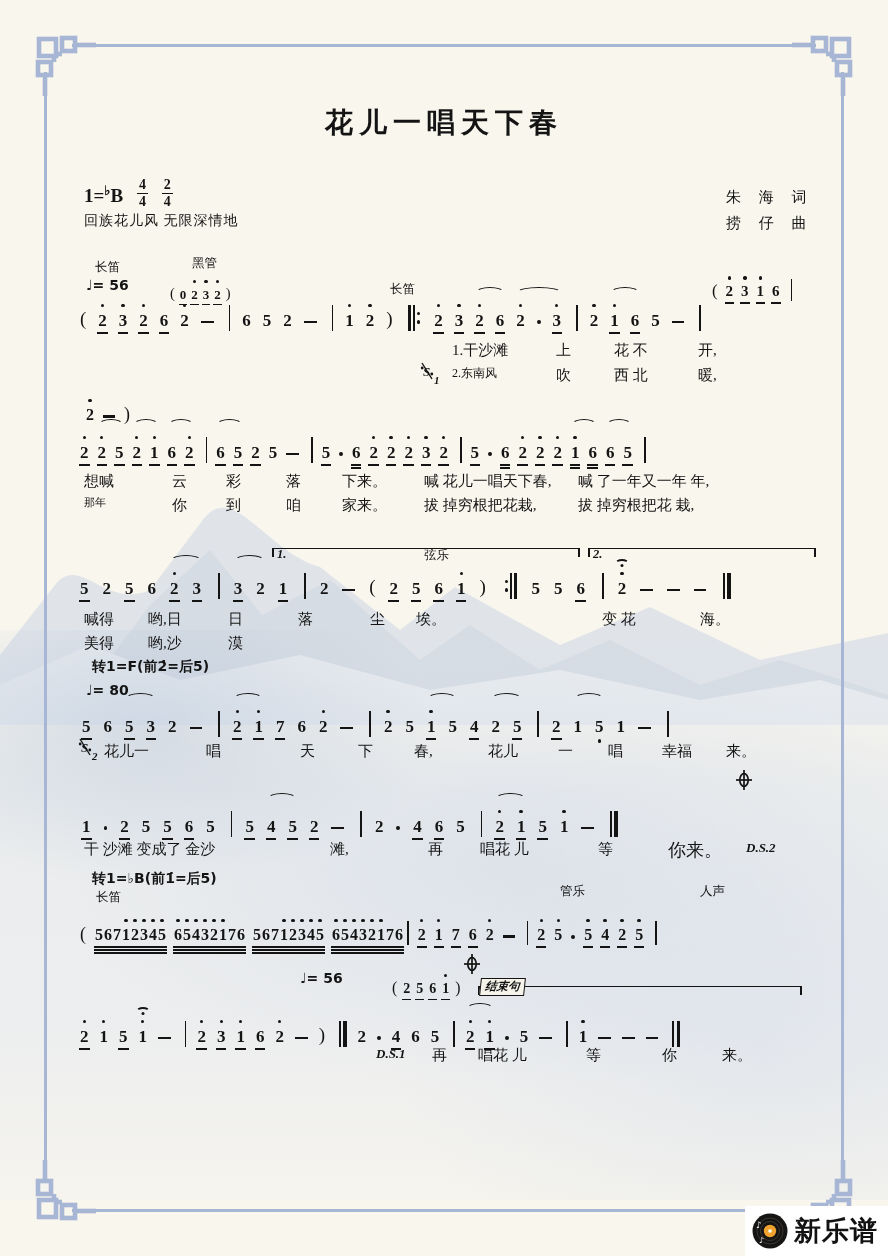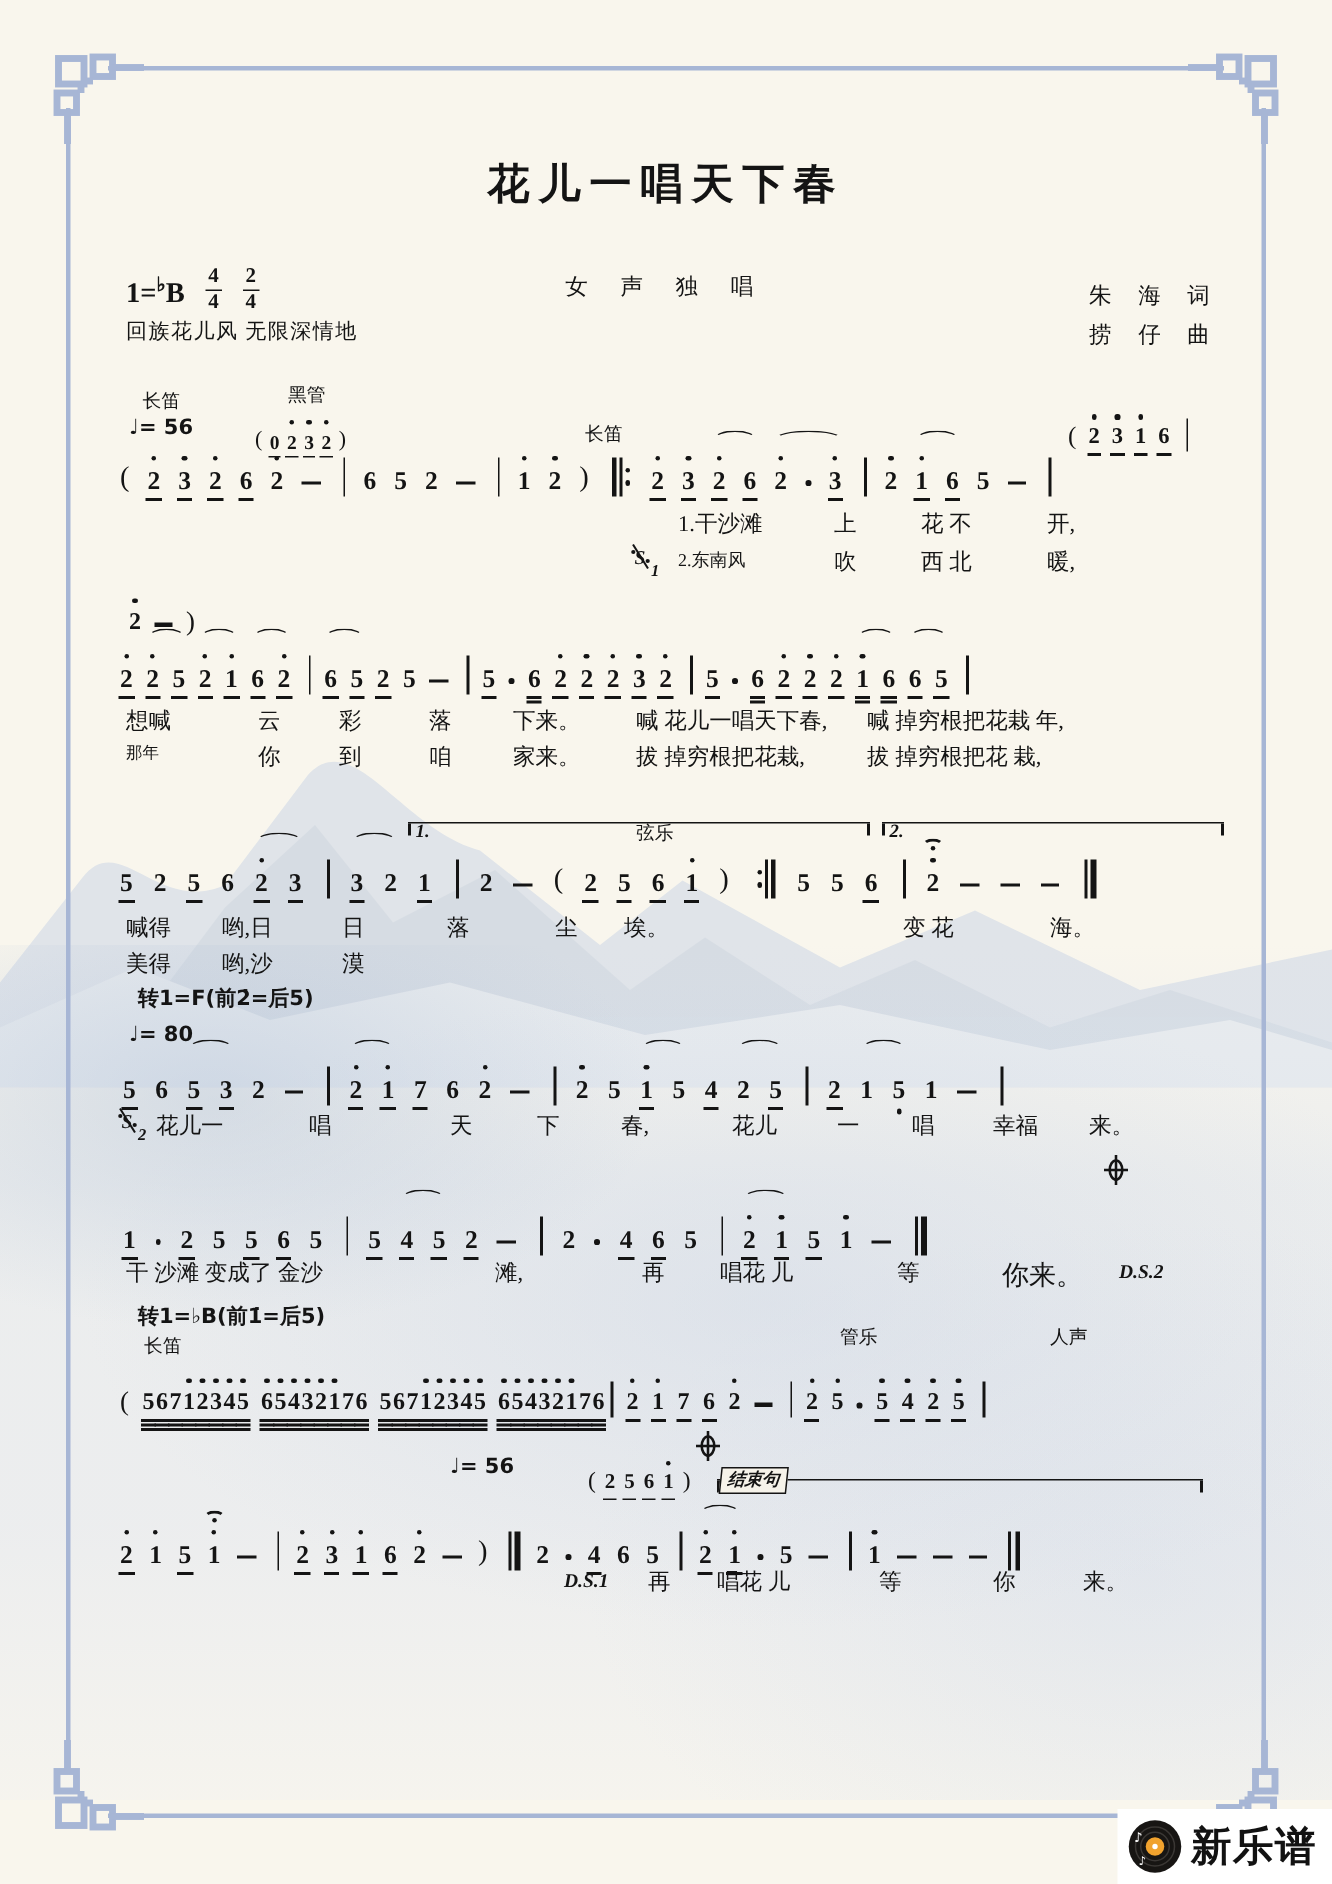--- a/index.html
+++ b/index.html
@@ -131,21 +131,20 @@
         <rect x="38" y="14" width="13" height="13"></rect>
         <rect x="14" y="38" width="13" height="13"></rect>
         <path d="M51 21 H72"></path>
         <path d="M21 51 V72"></path>
         <path d="M32 30 H38"></path>
         <path d="M30 32 V38"></path>
       </g>
     </svg>
 
   <div class="title">花儿一唱天下春</div>
-  <div class="voice">女 声 独 唱</div>
   <div class="keysig">
     <span>1=</span><sup>♭</sup><span>B</span>
     <span class="frac"><span class="fn">4</span><span class="fd">4</span></span>
     <span class="frac"><span class="fn">2</span><span class="fd">4</span></span>
   </div>
   <div class="stylenote">回族花儿风 无限深情地</div>
   <div class="credit" style="top:188px;">朱 海 词</div>
   <div class="credit" style="top:214px;">捞 仔 曲</div>
 
   <div id="score-layer">
@@ -1348,21 +1347,21 @@
       <div class="txt" style="left: 452px; top: 366px; font-size: 12px;">2.东南风</div>
       <div class="txt" style="left: 556px; top: 366px; font-size: 15px;">吹</div>
       <div class="txt" style="left: 614px; top: 366px; font-size: 15px;">西 北</div>
       <div class="txt" style="left: 698px; top: 366px; font-size: 15px;">暖,</div>
       <div class="txt" style="left: 84px; top: 472px; font-size: 15px;">想喊</div>
       <div class="txt" style="left: 172px; top: 472px; font-size: 15px;">云</div>
       <div class="txt" style="left: 226px; top: 472px; font-size: 15px;">彩</div>
       <div class="txt" style="left: 286px; top: 472px; font-size: 15px;">落</div>
       <div class="txt" style="left: 342px; top: 472px; font-size: 15px;">下来。</div>
       <div class="txt" style="left: 424px; top: 472px; font-size: 15px;">喊 花儿一唱天下春,</div>
-      <div class="txt" style="left: 578px; top: 472px; font-size: 15px;">喊 掉穷根把花栽 年,</div>
+      <div class="txt" style="left: 578px; top: 472px; font-size: 15px;">喊 了一年又一年 年,</div>
       <div class="txt" style="left: 84px; top: 496px; font-size: 11px;">那年</div>
       <div class="txt" style="left: 172px; top: 496px; font-size: 15px;">你</div>
       <div class="txt" style="left: 226px; top: 496px; font-size: 15px;">到</div>
       <div class="txt" style="left: 286px; top: 496px; font-size: 15px;">咱</div>
       <div class="txt" style="left: 342px; top: 496px; font-size: 15px;">家来。</div>
       <div class="txt" style="left: 424px; top: 496px; font-size: 15px;">拔 掉穷根把花栽,</div>
       <div class="txt" style="left: 578px; top: 496px; font-size: 15px;">拔 掉穷根把花 栽,</div>
       <div class="txt" style="left: 424px; top: 548px; font-size: 12.5px;">弦乐</div>
       <div class="txt" style="left: 84px; top: 610px; font-size: 15px;">喊得</div>
       <div class="txt" style="left: 148px; top: 610px; font-size: 15px;">哟,日</div>

